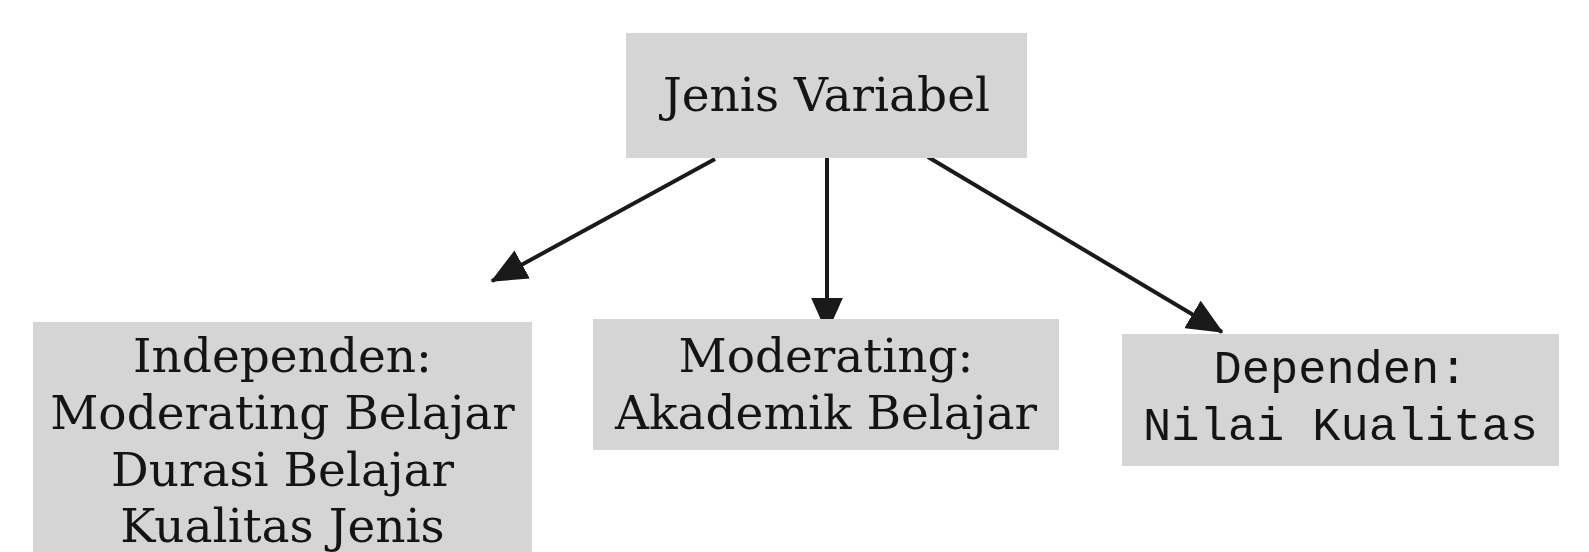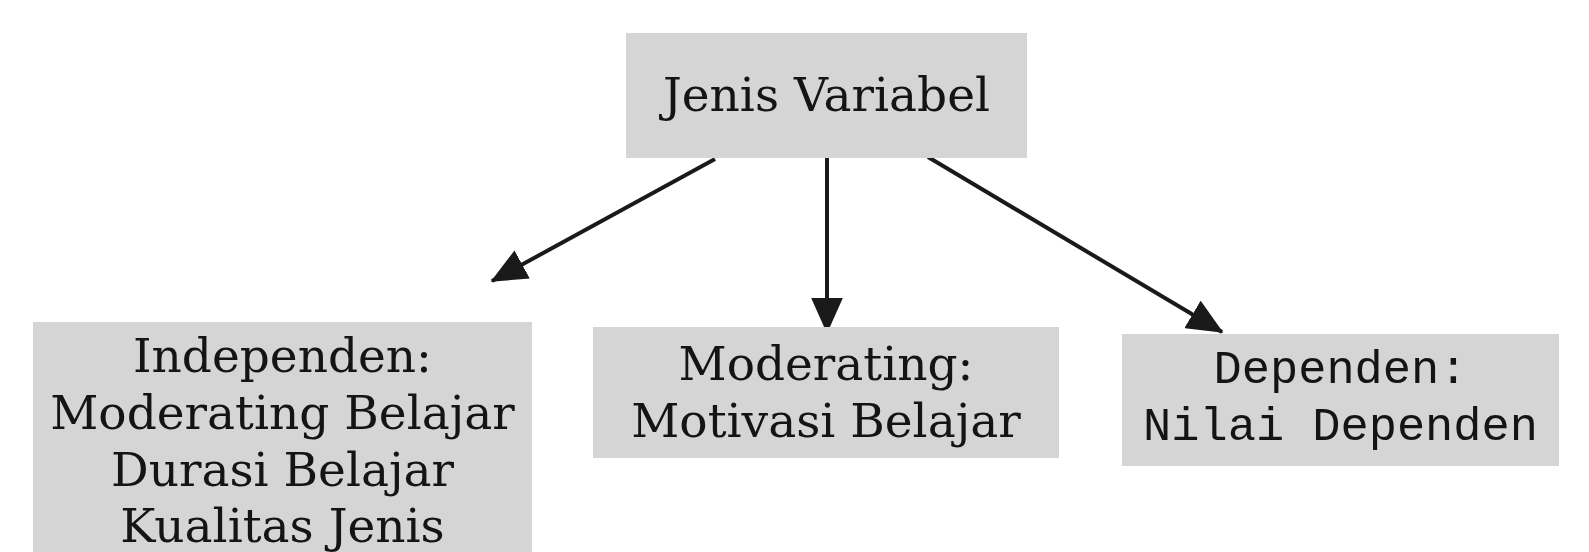--- a/index.html
+++ b/index.html
@@ -31,21 +31,21 @@
     flex-direction: column;
     align-items: center;
     justify-content: center;
     text-align: center;
     font-size: 47px;
     line-height: 1.21;
     white-space: nowrap;
   }
   .node-root       { left: 626px;  top: 33px;  width: 401px; height: 125px; }
   .node-independen { left: 33px;   top: 283px; width: 499px; height: 239px; margin-top: 39px; }
-  .node-moderating { left: 593px;  top: 327px; width: 466px; height: 131px; }
+  .node-moderating { left: 593px;  top: 319px; width: 466px; height: 131px; }
   .node-dependen   { left: 1122px; top: 334px; width: 437px; height: 132px; font-family: Liberation Mono, monospace; }
   .edge {
     stroke: #1a1a1a;
     stroke-width: 4;
     fill: none;
   }
 </style>
 </head>
 <body>
 
@@ -68,21 +68,21 @@
 
   <div class="node node-independen">
     <div>Independen:</div>
     <div>Moderating Belajar</div>
     <div>Durasi Belajar</div>
     <div>Kualitas Jenis</div>
   </div>
 
   <div class="node node-moderating">
     <div>Moderating:</div>
-    <div>Motivasi Belajar</div>
+    <div>Akademik Belajar</div>
   </div>
 
   <div class="node node-dependen">
     <div>Dependen:</div>
-    <div>Nilai Dependen</div>
+    <div>Nilai Kualitas</div>
   </div>
 
 </div>
 
 </body></html>

